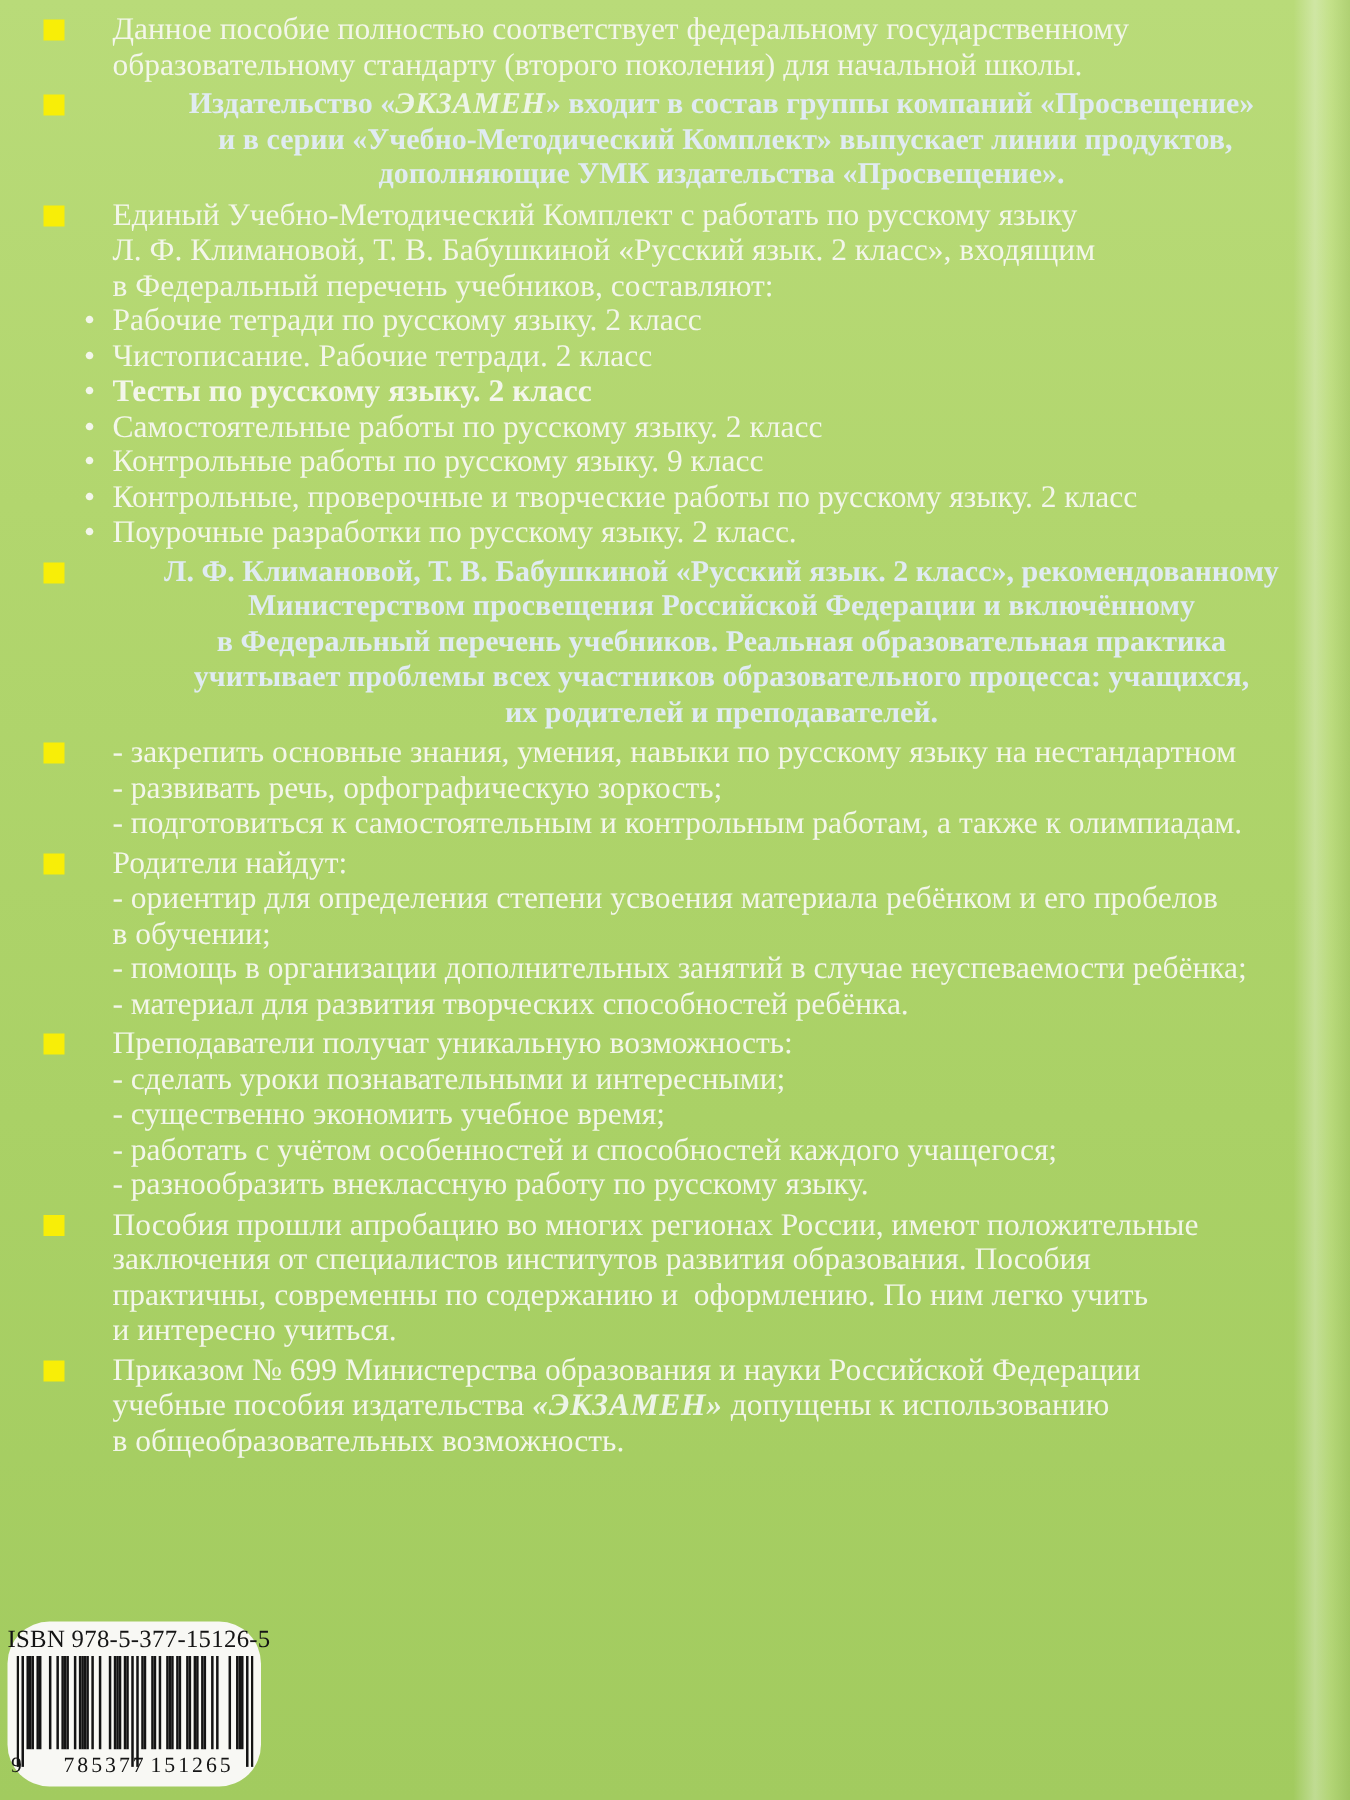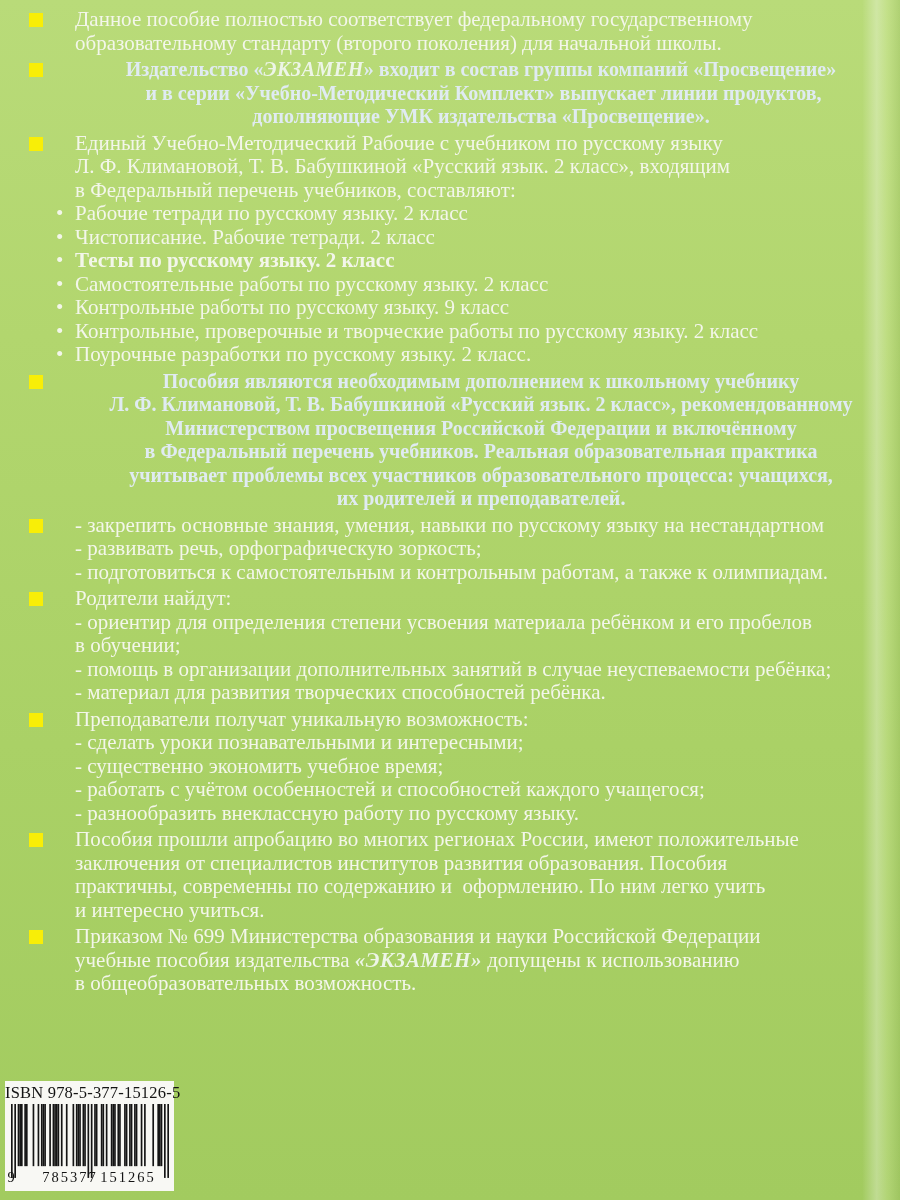--- a/index.html
+++ b/index.html
@@ -19,21 +19,21 @@
   .section.emph{font-weight:bold;font-size:20px;color:var(--emph,#e0ebf2);text-align:center;}
   .sq{position:absolute;left:-46px;top:5px;width:14px;height:14px;
       background:var(--bullet,#f8ee07);}
   .line{white-space:pre;position:relative;}
   .dot{position:absolute;left:-19px;top:0;}
   .seg-n{}
   .seg-b{font-weight:bold;}
   .seg-bi{font-weight:bold;font-style:italic;color:var(--brand,#edf5e7);
           letter-spacing:0.5px;}
   .isbn-panel{position:absolute;left:5px;top:1081px;width:169px;height:110px;
-              background:var(--panel,#f8f8f4);}
+              background:var(--panel,#f8f8f4);border-radius:28px;}
   .isbn-num{position:absolute;left:0;top:2px;width:100%;text-align:center;
             font-size:16.5px;line-height:20px;color:var(--ink,#141414);
             letter-spacing:0.2px;white-space:nowrap;}
   .bars{position:absolute;left:6px;top:23px;}
   .bc-digit{position:absolute;font-size:14.5px;color:var(--ink,#141414);
             top:88px;letter-spacing:2px;text-align:center;white-space:nowrap;}
   .bc-d0{left:0px;width:12px;letter-spacing:0;}
   .bc-d1{left:32px;width:66px;}
   .bc-d2{left:90px;width:66px;}
 </style>
@@ -48,34 +48,33 @@
         <div class="line"><span class="seg-n">образовательному стандарту (второго поколения) для начальной школы.</span></div>
       </div>
       <div class="section emph">
         <span class="sq"></span>
         <div class="line"><span class="seg-n">Издательство «</span><span class="seg-bi">ЭКЗАМЕН</span><span class="seg-n">» входит в состав группы компаний «Просвещение»</span></div>
         <div class="line"><span class="seg-n"> и в серии «Учебно-Методический Комплект» выпускает линии продуктов,</span></div>
         <div class="line"><span class="seg-n">дополняющие УМК издательства «Просвещение».</span></div>
       </div>
       <div class="section">
         <span class="sq"></span>
-        <div class="line"><span class="seg-n">Единый Учебно-Методический Рабочие с учебником по русскому языку</span></div>
+        <div class="line"><span class="seg-n">Единый Учебно-Методический Комплект с работать по русскому языку</span></div>
         <div class="line"><span class="seg-n">Л. Ф. Климановой, Т. В. Бабушкиной «Русский язык. 2 класс», входящим</span></div>
         <div class="line"><span class="seg-n">в Федеральный перечень учебников, составляют:</span></div>
         <div class="line"><span class="dot">•</span><span class="seg-n">Рабочие тетради по русскому языку. 2 класс</span></div>
         <div class="line"><span class="dot">•</span><span class="seg-n">Чистописание. Рабочие тетради. 2 класс</span></div>
         <div class="line"><span class="dot">•</span><span class="seg-b">Тесты по русскому языку. 2 класс</span></div>
         <div class="line"><span class="dot">•</span><span class="seg-n">Самостоятельные работы по русскому языку. 2 класс</span></div>
         <div class="line"><span class="dot">•</span><span class="seg-n">Контрольные работы по русскому языку. 9 класс</span></div>
         <div class="line"><span class="dot">•</span><span class="seg-n">Контрольные, проверочные и творческие работы по русскому языку. 2 класс</span></div>
         <div class="line"><span class="dot">•</span><span class="seg-n">Поурочные разработки по русскому языку. 2 класс.</span></div>
       </div>
       <div class="section emph">
         <span class="sq"></span>
-        <div class="line"><span class="seg-n">Пособия являются необходимым дополнением к школьному учебнику</span></div>
         <div class="line"><span class="seg-n">Л. Ф. Климановой, Т. В. Бабушкиной «Русский язык. 2 класс», рекомендованному</span></div>
         <div class="line"><span class="seg-n">Министерством просвещения Российской Федерации и включённому</span></div>
         <div class="line"><span class="seg-n">в Федеральный перечень учебников. Реальная образовательная практика</span></div>
         <div class="line"><span class="seg-n">учитывает проблемы всех участников образовательного процесса: учащихся,</span></div>
         <div class="line"><span class="seg-n">их родителей и преподавателей.</span></div>
       </div>
       <div class="section">
         <span class="sq"></span>
         <div class="line"><span class="seg-n">- закрепить основные знания, умения, навыки по русскому языку на нестандартном</span></div>
         <div class="line"><span class="seg-n">- развивать речь, орфографическую зоркость;</span></div>

